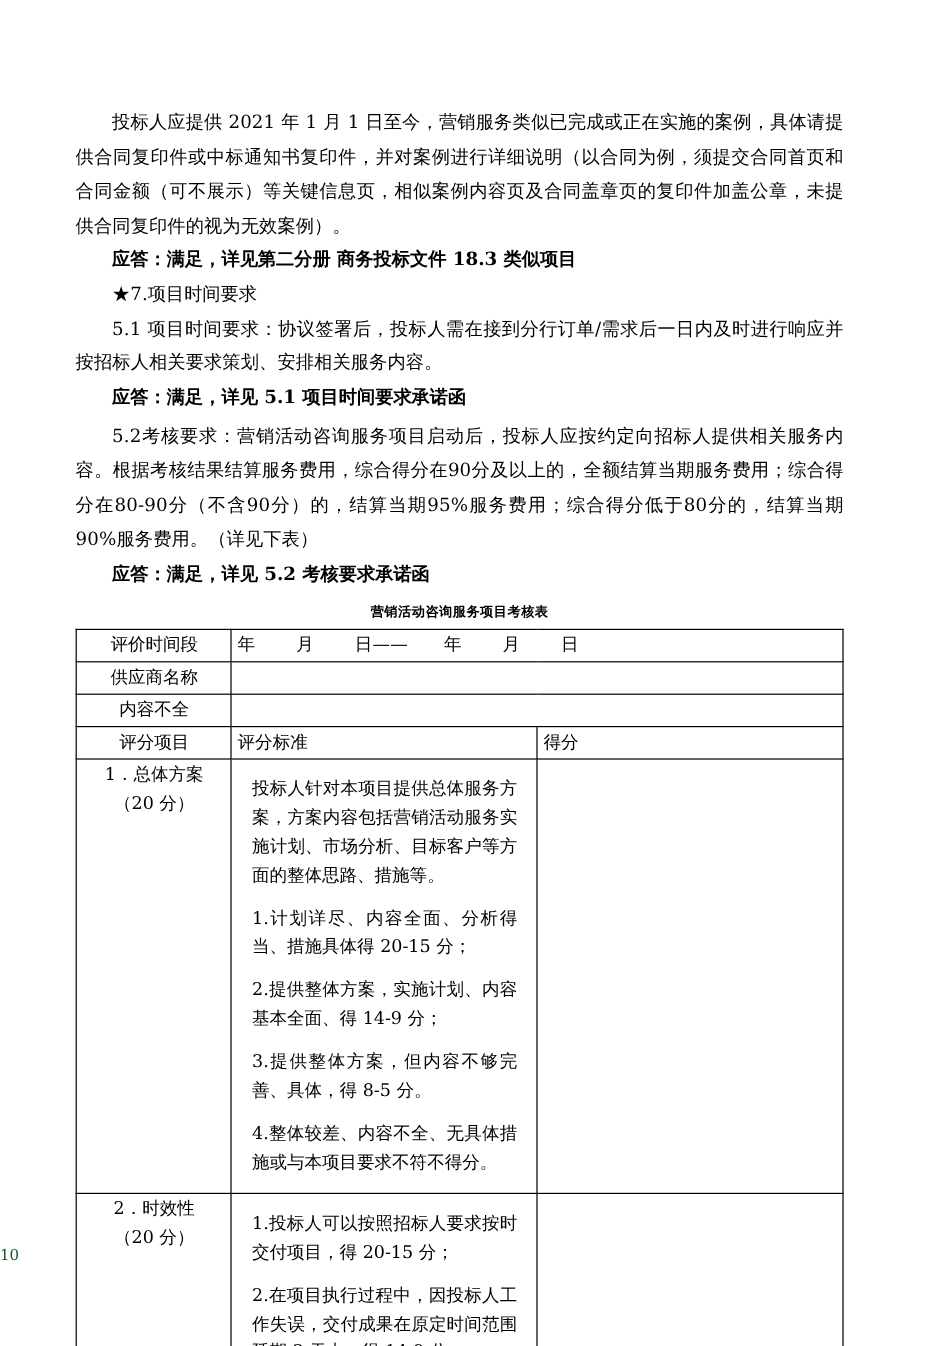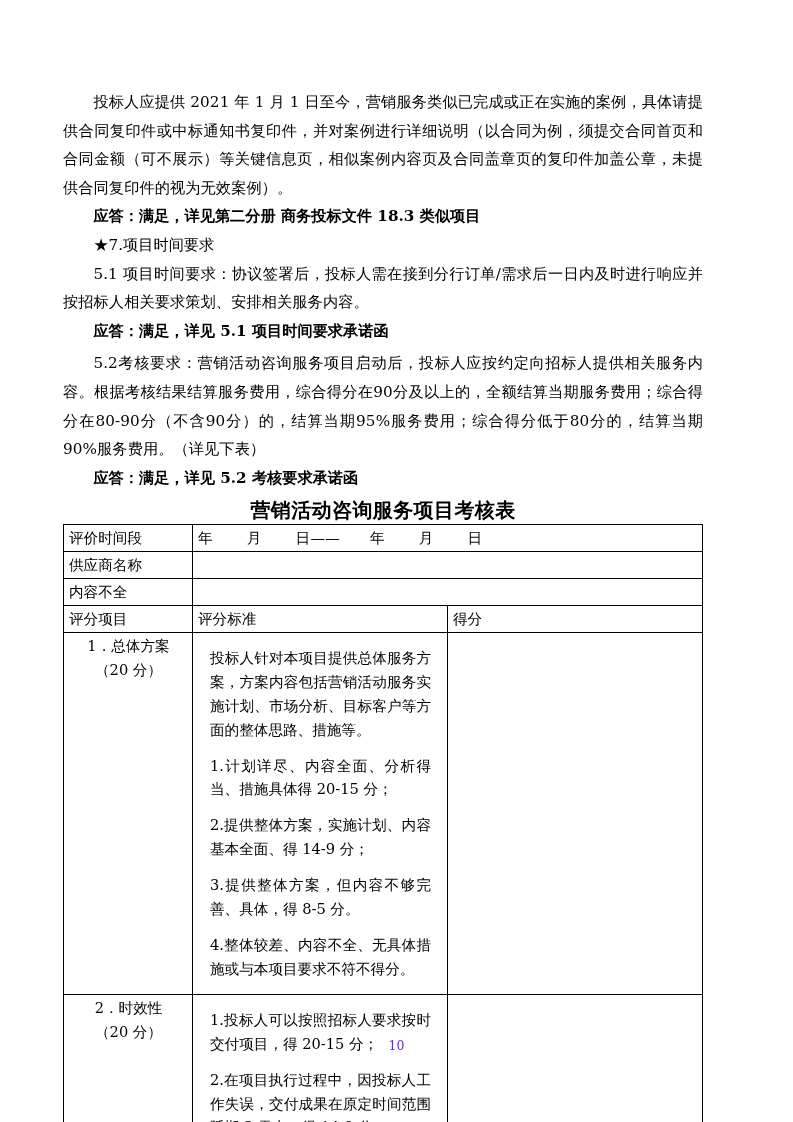--- a/index.html
+++ b/index.html
@@ -48,21 +48,21 @@
   p.star {
     margin: 0;
     font-size: 15.2px;
     line-height: 28.6px;
     text-indent: 2em;
   }
   .spacer-sm { height: 4px; }
   .tbl-title {
     text-align: center;
     font-weight: bold;
-    font-size: 20px;
+    font-size: 11px;
     line-height: 24px;
     margin: 6px 0 2px 0;
     letter-spacing: 0.4px;
   }
 
   table.score-table {
     border-collapse: collapse;
     width: 640px;
     table-layout: fixed;
     margin: 0;
@@ -70,20 +70,21 @@
   table.score-table td {
     border: 1px solid #000000;
     font-size: 14.6px;
     line-height: 23.8px;
     padding: 1px 4px 1px 5px;
     vertical-align: top;
   }
   td.col-label {
     width: 119px;
     white-space: nowrap;
+    text-align: center;
   }
   td.col-score {
     width: 56px;
     margin-left: 48px;
   }
   td.mid-top {
     vertical-align: middle;
   }
   td.label-center {
     text-align: center;
@@ -102,24 +103,24 @@
     line-height: 23.9px;
     text-align: justify;
     text-justify: inter-ideograph;
   }
   .row-empty { height: 27px; }
   .pagenum {
     position: absolute;
     top: 1038px;
     left: 0;
     width: 793px;
-    text-align: center;
+    text-align: left;
     font-size: 12.5px;
     font-family: "DejaVu Serif", "Liberation Serif", serif;
-    color: #6d28d9;
+    color: #14532d;
   }
 </style>
 </head>
 <body>
 
 <div class="page">
 
   <div class="content">
 
     <p class="para indent2">投标人应提供 2021 年 1 月 1 日至今，营销服务类似已完成或正在实施的案例，具体请提供合同复印件或中标通知书复印件，并对案例进行详细说明（以合同为例，须提交合同首页和合同金额（可不展示）等关键信息页，相似案例内容页及合同盖章页的复印件加盖公章，未提供合同复印件的视为无效案例）。</p>

